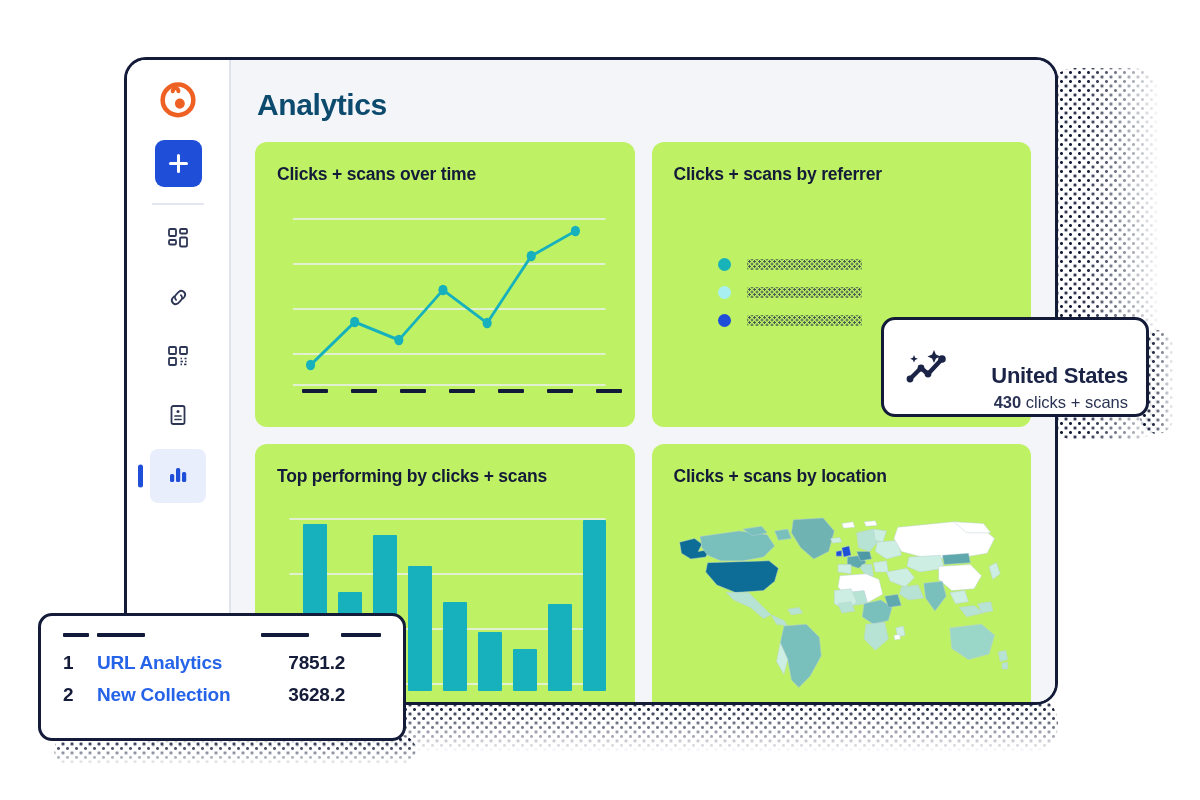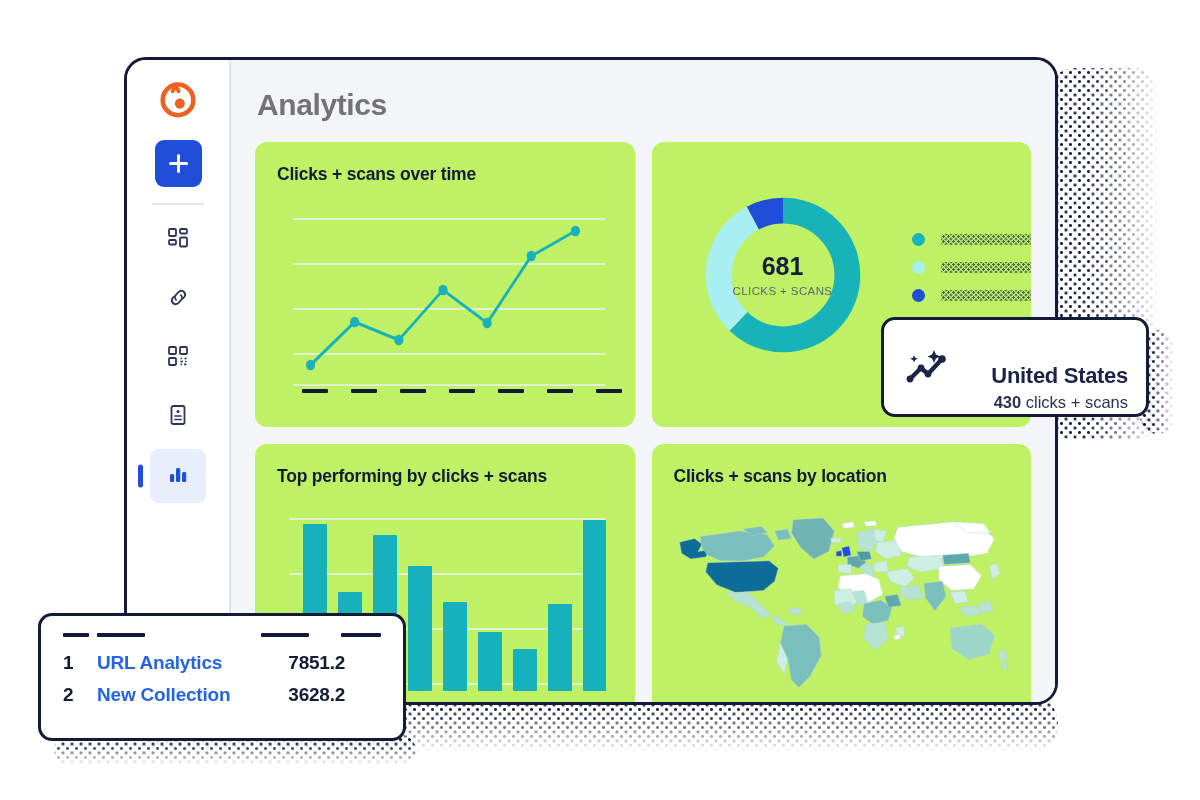--- a/index.html
+++ b/index.html
@@ -80,21 +80,21 @@
   }
 
   
   #main {
     flex: 1;
     background: #f4f5f8;
     padding: 22px 24px 0 24px;
     overflow: hidden;
   }
   #page-title {
-    font-size: 30px; font-weight: bold; color: #737373;
+    font-size: 30px; font-weight: bold; color: #0c4a6e;
     letter-spacing: -0.4px; margin: 6px 0 20px 2px;
   }
   .card-grid {
     display: grid;
     grid-template-columns: 1fr 1fr;
     grid-template-rows: 285px 285px;
     gap: 17px;
   }
   .card {
     background: #bef264;
@@ -314,34 +314,22 @@
             <span class="xtick" style="left:74px;"></span>
             <span class="xtick" style="left:123px;"></span>
             <span class="xtick" style="left:172px;"></span>
             <span class="xtick" style="left:221px;"></span>
             <span class="xtick" style="left:270px;"></span>
             <span class="xtick" style="left:319px;"></span>
           </div>
         </div>
 
         <div class="card">
+          <div class="card-title">Clicks + scans by referrer</div>
           <div class="donut-row">
-            <div class="donut-holder">
-              <svg width="170" height="170" viewBox="0 0 42 42">
-                <g transform="rotate(-90 21 21)">
-                  <circle cx="21" cy="21" r="15.9" fill="transparent" stroke="#18b3b8" stroke-width="6.4" stroke-dasharray="62 38" stroke-dashoffset="0"></circle>
-                  <circle cx="21" cy="21" r="15.9" fill="transparent" stroke="#a8eff2" stroke-width="6.4" stroke-dasharray="30 70" stroke-dashoffset="-62"></circle>
-                  <circle cx="21" cy="21" r="15.9" fill="transparent" stroke="#1f4ed8" stroke-width="6.4" stroke-dasharray="8 92" stroke-dashoffset="-92"></circle>
-                </g>
-              </svg>
-              <div class="donut-center">
-                <div class="donut-value">681</div>
-                <div class="donut-label">CLICKS + SCANS</div>
-              </div>
-            </div>
             <div class="legend">
               <div class="legend-row">
                 <span class="legend-dot" style="background:#18b3b8"></span>
                 <span class="legend-redacted"></span>
               </div>
               <div class="legend-row">
                 <span class="legend-dot" style="background:#a8eff2"></span>
                 <span class="legend-redacted"></span>
               </div>
               <div class="legend-row">

